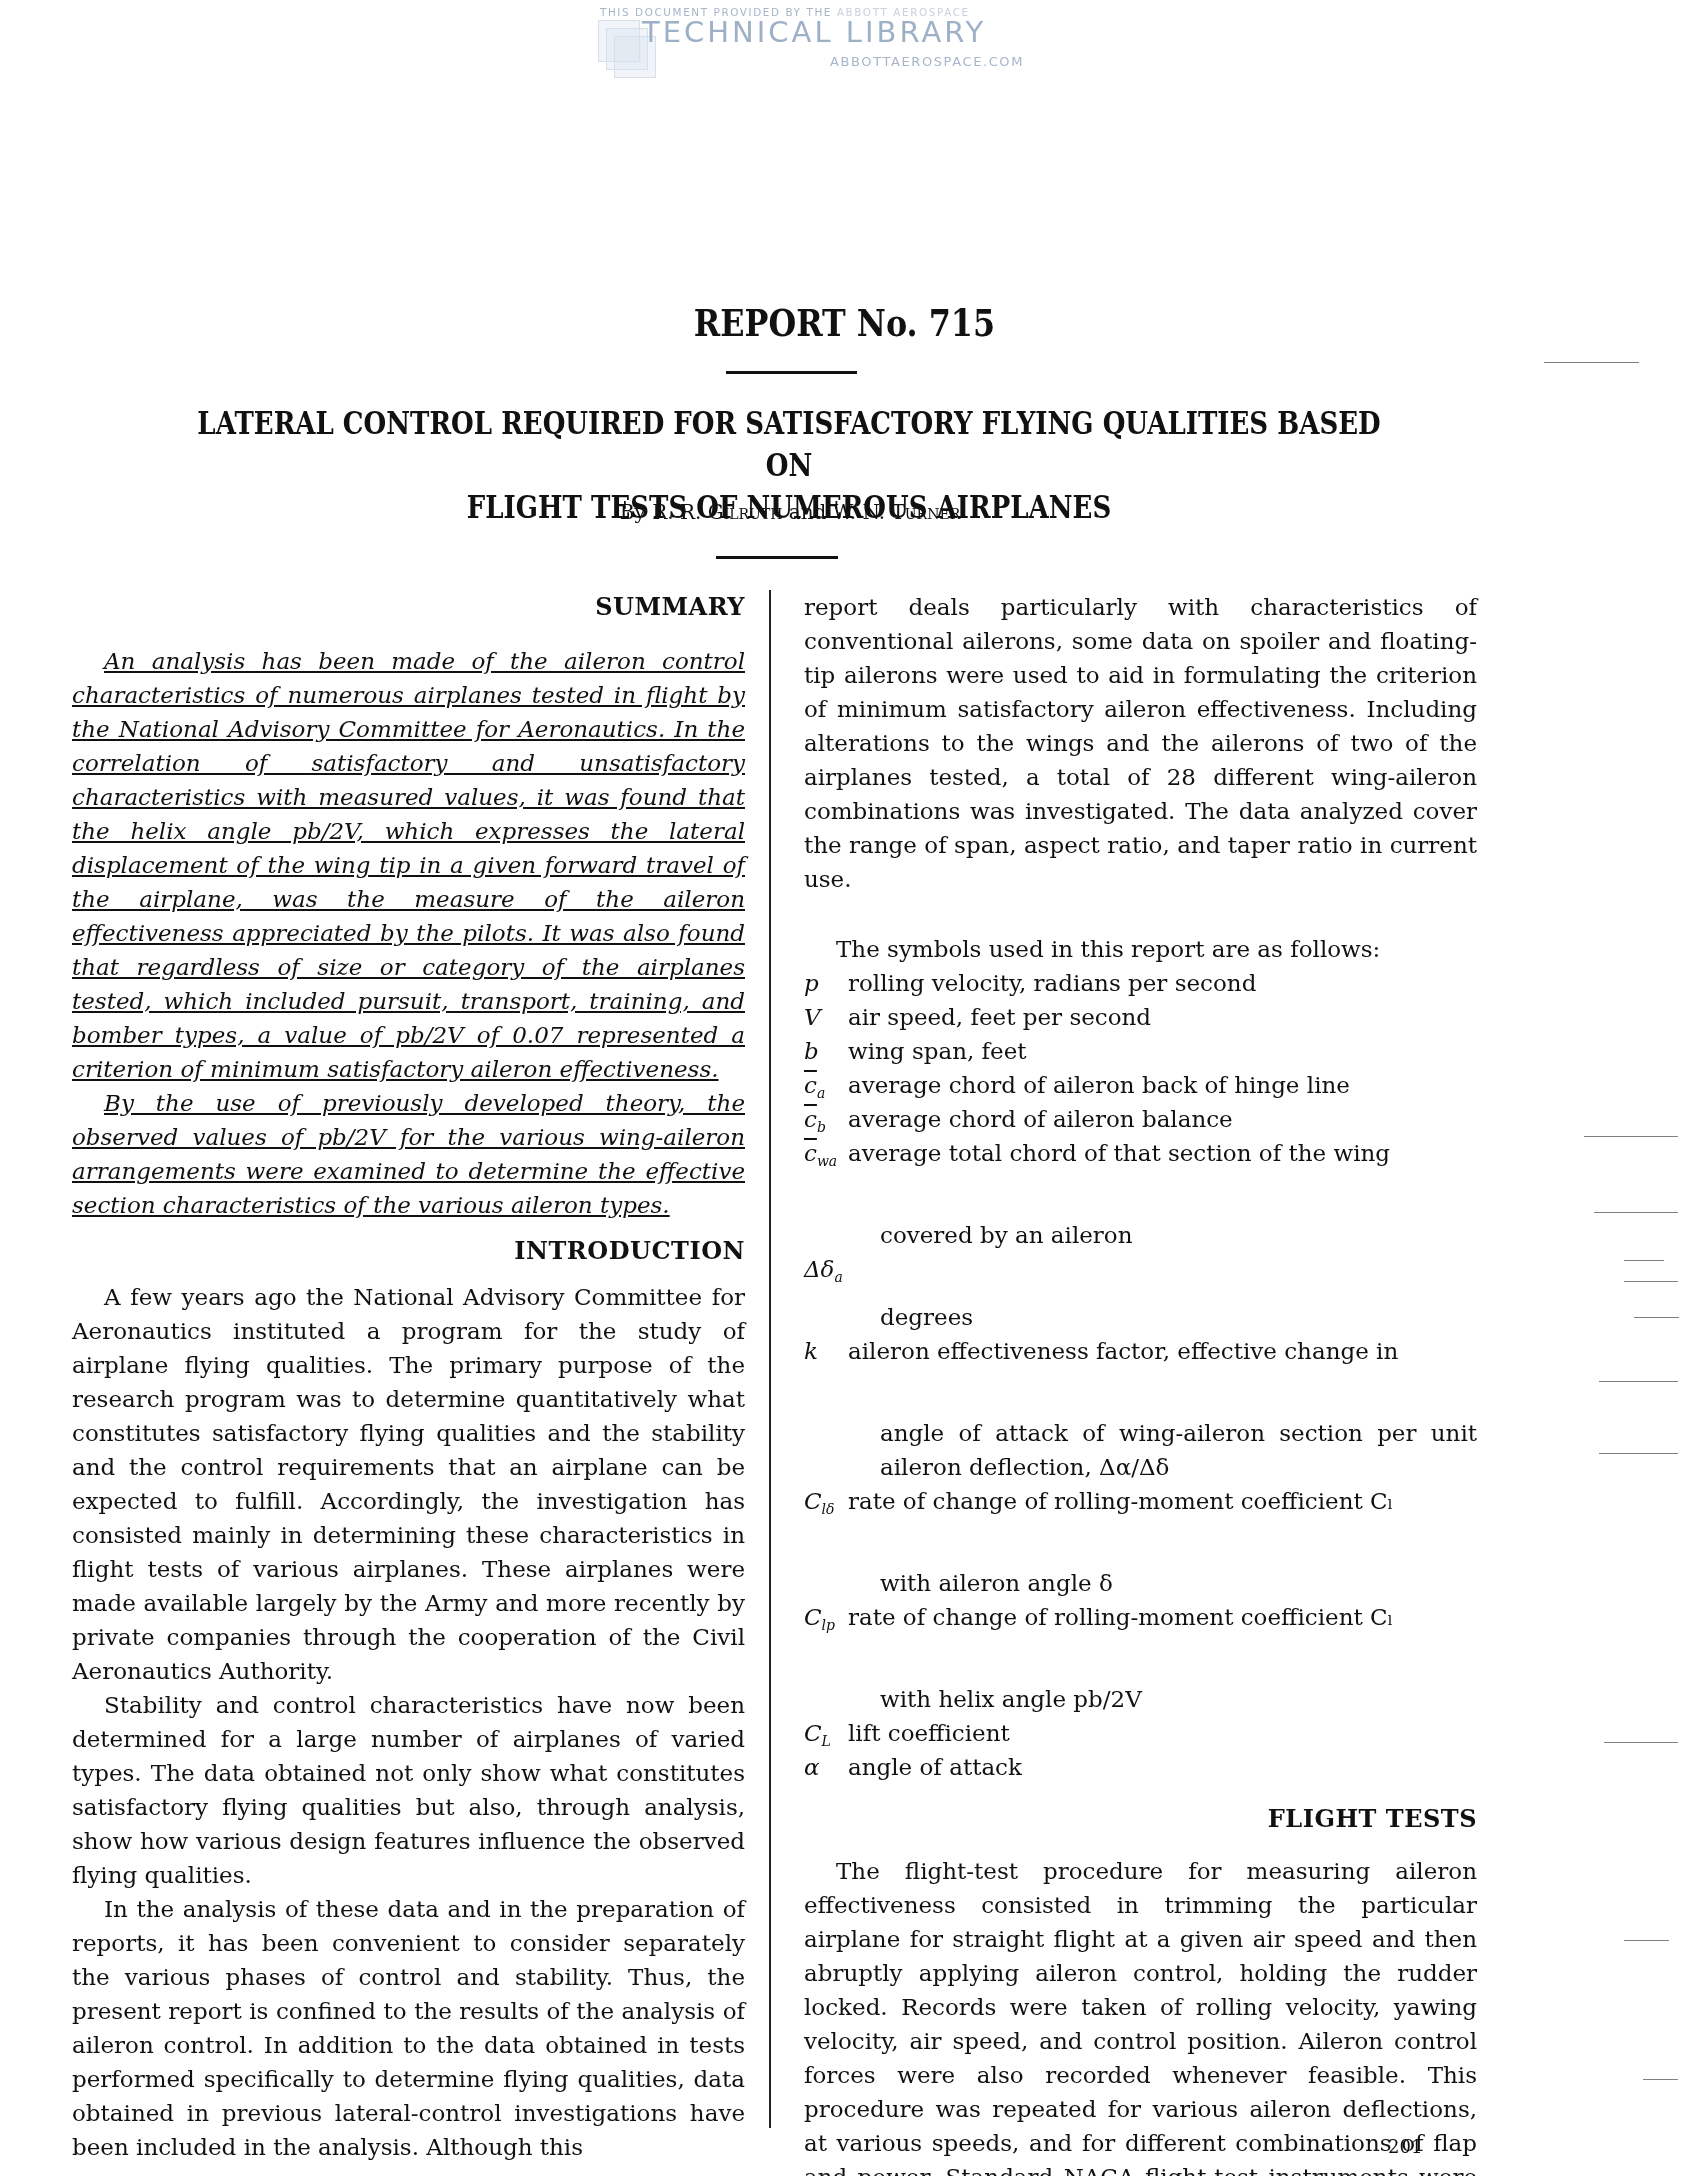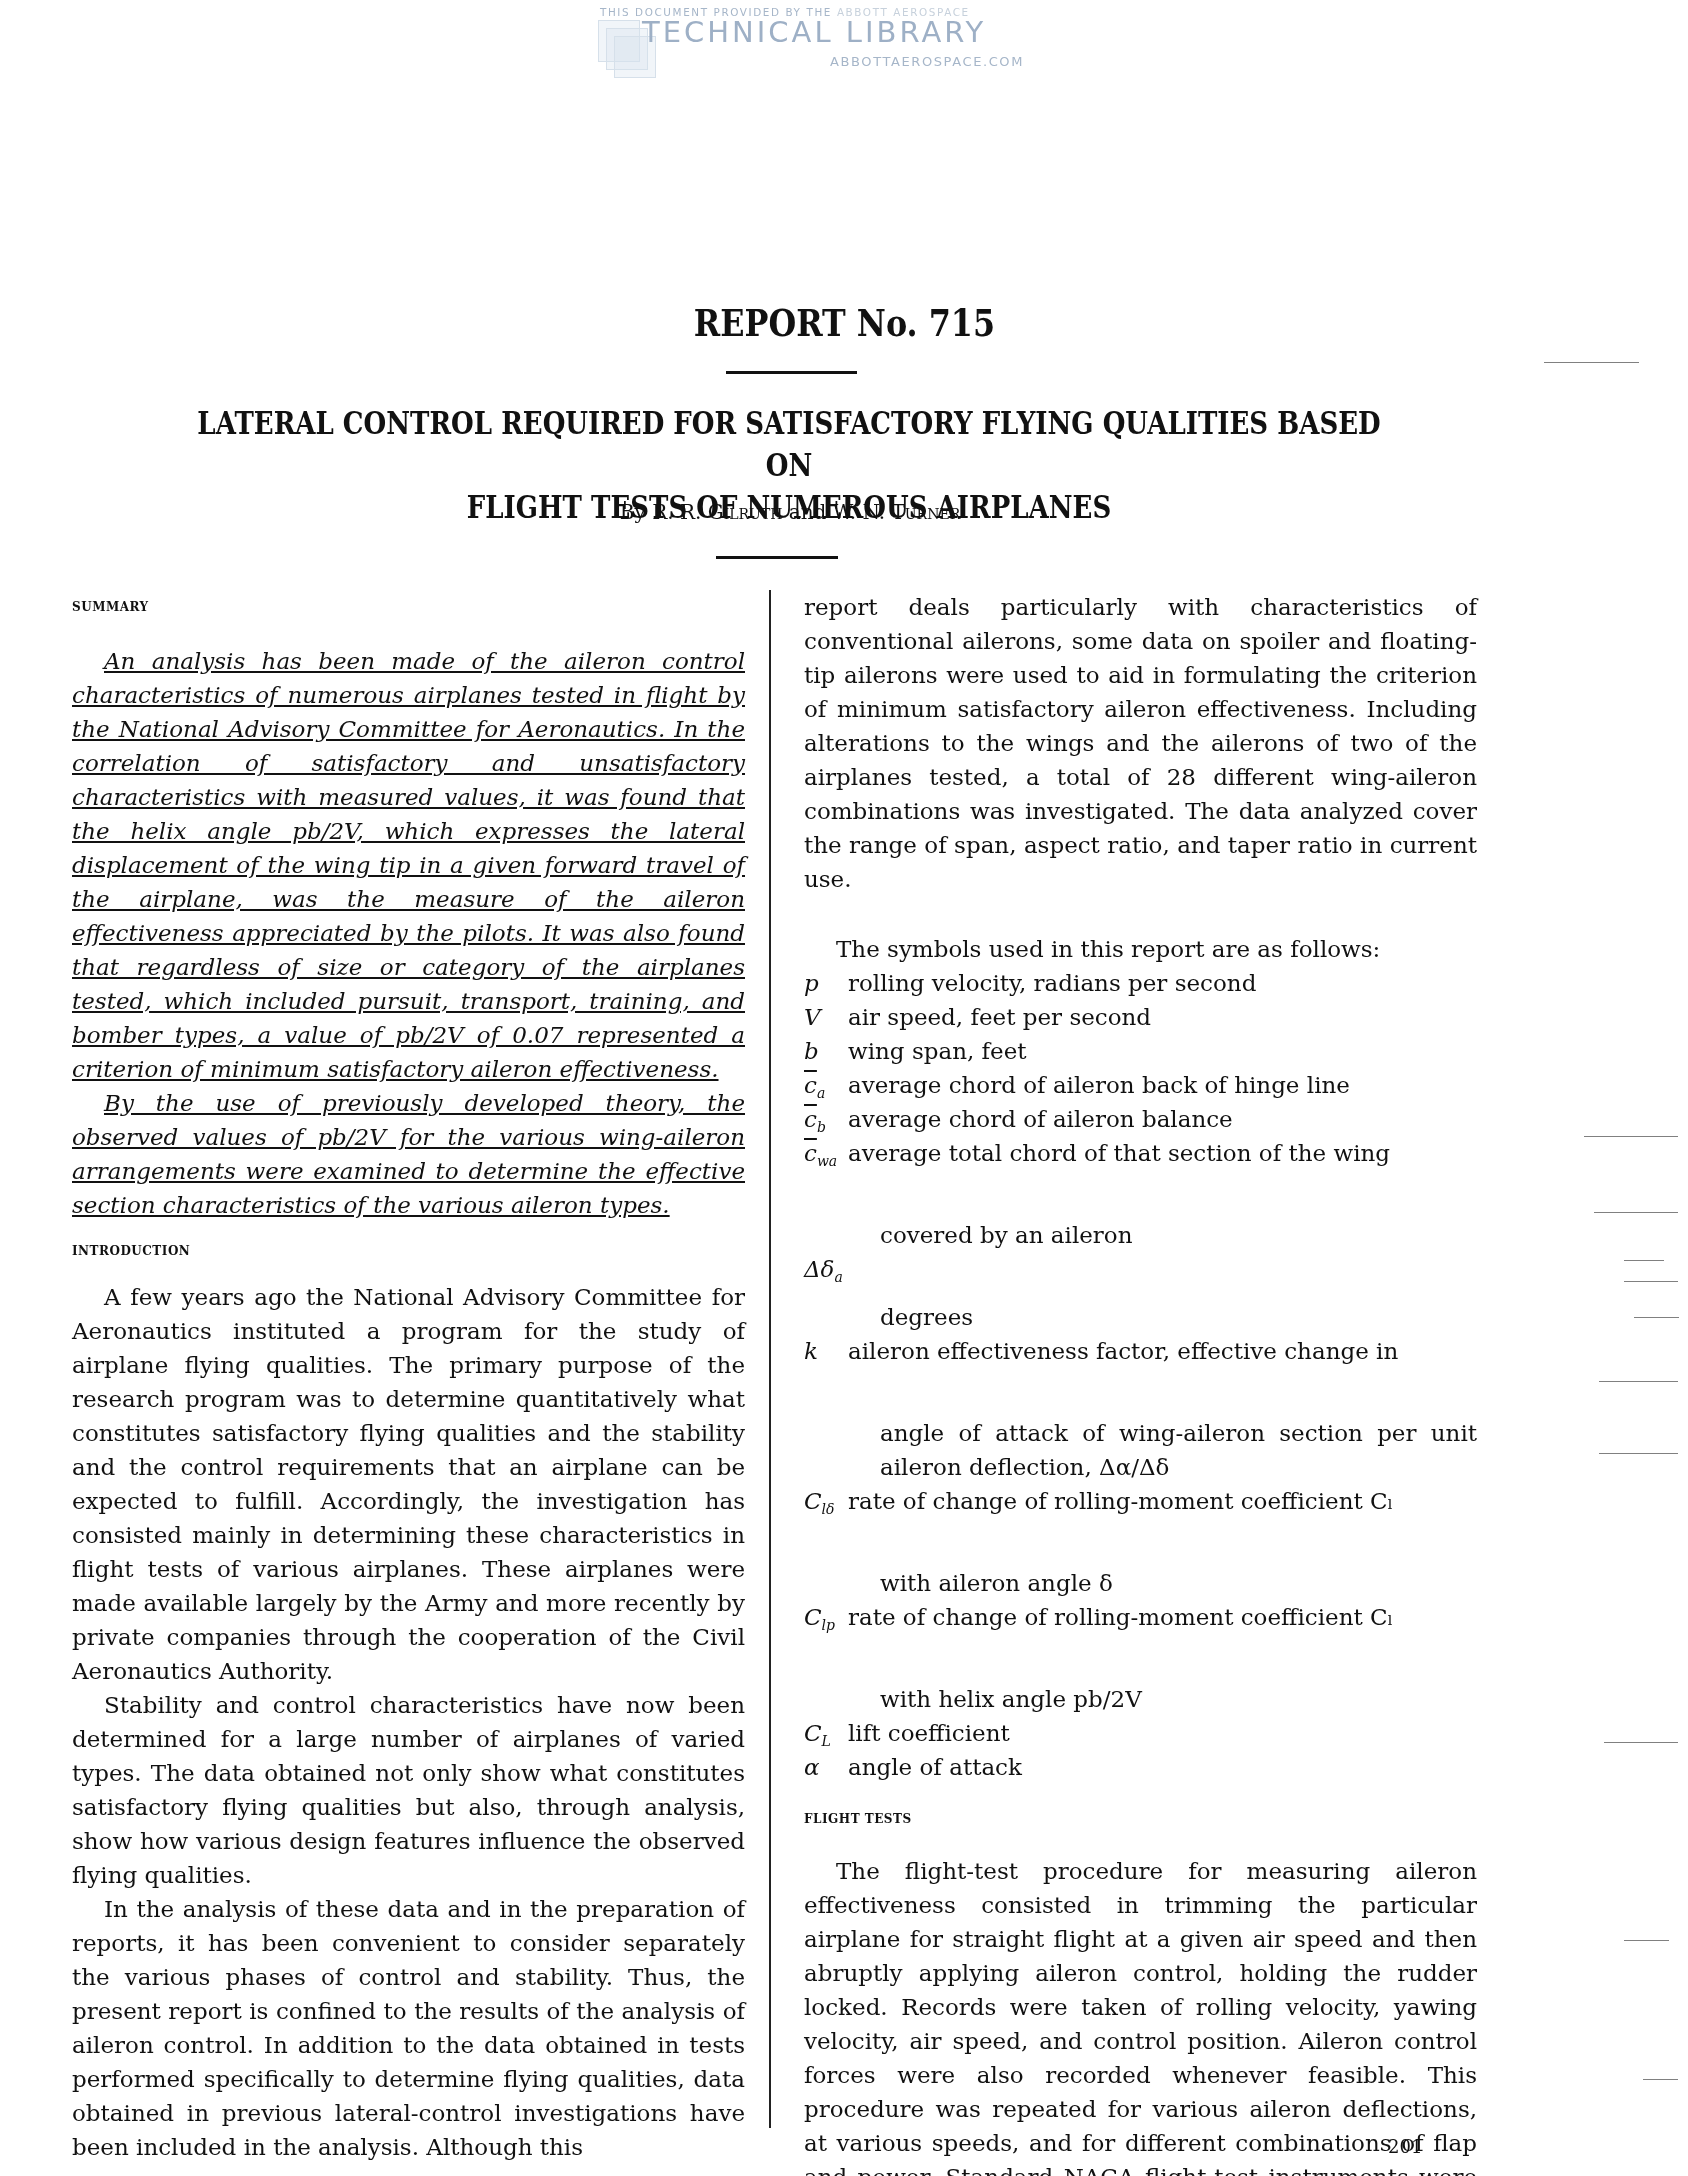--- a/index.html
+++ b/index.html
@@ -34,21 +34,21 @@
       top: 500px; font-size: 20px;
     }
     .authors .sc { font-variant: small-caps; }
 
     .col { position: absolute; width: 673px; font-size: 23px; line-height: 34px; text-align: justify; }
     .col-left { left: 72px; top: 590px; }
     .col-right { left: 804px; top: 590px; }
     .col p { margin: 0; text-indent: 32px; }
     .col p.noindent { text-indent: 0; }
     .heading {
-      text-align: left; font-weight: bold; font-size: 12px; letter-spacing: 0.5px;
+      text-align: right; font-weight: bold; font-size: 24px; letter-spacing: 0.5px;
       margin: 0; line-height: 34px;
     }
     .italic { font-style: italic; text-decoration: underline; }
     .divider { position: absolute; left: 769px; top: 590px; width: 2px; height: 1538px; background: #222; }
 
     .sym-row { display: flex; align-items: flex-start; }
     .sym { width: 44px; flex: none; font-style: italic; }
     .sym-desc { flex: 1; text-align: justify; }
     .sym-desc .cont { display: block; padding-left: 32px; margin-top: 48px; }
     sub { font-size: 14px; vertical-align: -5px; line-height: 0; }

